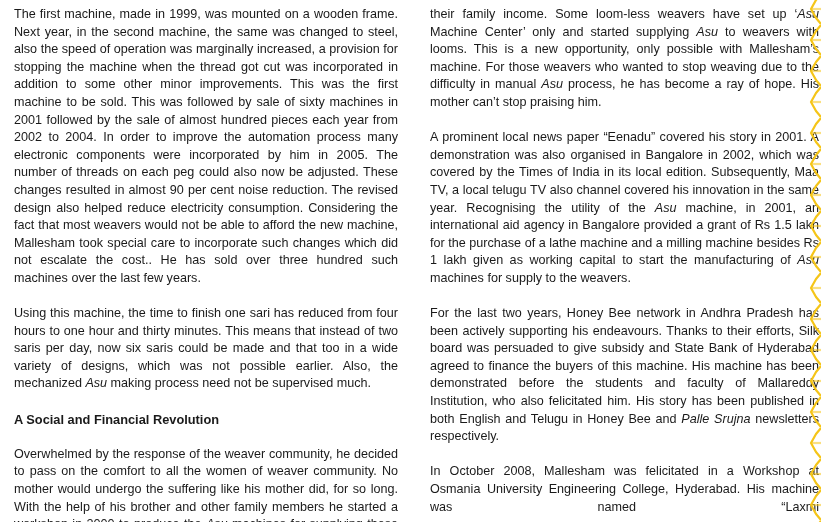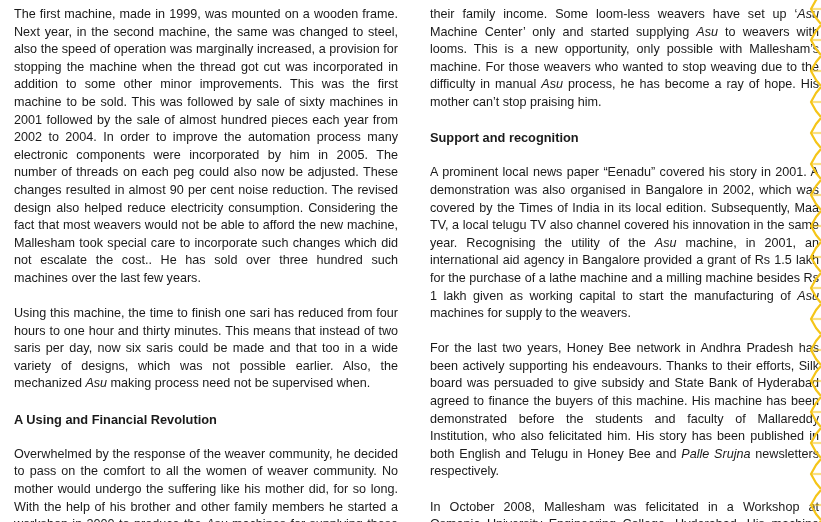--- a/index.html
+++ b/index.html
@@ -22,28 +22,27 @@
   em { }
   .honeycomb {
     position: absolute; right: 0; top: 0; width: 14px; height: 522px; pointer-events: none;
   }
 </style>
 </head>
 <body>
 
 <div class="col left">
   <p>The first machine, made in 1999, was mounted on a wooden frame. Next year, in the second machine, the same was changed to steel, also the speed of operation was marginally increased, a provision for stopping the machine when the thread got cut was incorporated in addition to some other minor improvements. This was the first machine to be sold. This was followed by sale of sixty machines in 2001 followed by the sale of almost hundred pieces each year from 2002 to 2004. In order to improve the automation process many electronic components were incorporated by him in 2005. The number of threads on each peg could also now be adjusted. These changes resulted in almost 90 per cent noise reduction. The revised design also helped reduce electricity consumption. Considering the fact that most weavers would not be able to afford the new machine, Mallesham took special care to incorporate such changes which did not escalate the cost.. He has sold over three hundred such machines over the last few years.</p>
-  <p><span>Using this machine, the time to finish one sari has reduced from four hours to one hour and thirty minutes. This means that instead of two saris per day, now six saris could be made and that too in a wide variety of designs, which was not possible earlier. Also, the mechanized </span><em>Asu</em><span> making process need not be supervised when.</span></p>
-  <h3>A Using and Financial Revolution</h3>
+  <p><span>Using this machine, the time to finish one sari has reduced from four hours to one hour and thirty minutes. This means that instead of two saris per day, now six saris could be made and that too in a wide variety of designs, which was not possible earlier. Also, the mechanized </span><em>Asu</em><span> making process need not be supervised much.</span></p>
+  <h3>A Social and Financial Revolution</h3>
   <p class="last-line-justify"><span>Overwhelmed by the response of the weaver community, he decided to pass on the comfort to all the women of weaver community. No mother would undergo the suffering like his mother did, for so long. With the help of his brother and other family members he started a workshop in 2000 to produce the </span><em>Asu</em><span> machines for supplying these to the weavers. He was now a contented man as his machine helped a wide cross section of weaver community involved in Pochampalli silk sari tradition. Employment, productivity and marketability have visibly increased. Separate work centers for only </span></p>
 </div>
 
 <div class="col right">
   <p><span>their family income. Some loom-less weavers have set up ‘</span><em>Asu</em><span> Machine Center’ only and started supplying </span><em>Asu</em><span> to weavers with looms. This is a new opportunity, only possible with Mallesham’s machine. For those weavers who wanted to stop weaving due to the difficulty in manual </span><em>Asu</em><span> process, he has become a ray of hope. His mother can’t stop praising him.</span></p>
-  <h3>Support and recognition</h3>
   <p><span>A prominent local news paper “Eenadu” covered his story in 2001. A demonstration was also organised in Bangalore in 2002, which was covered by the Times of India in its local edition. Subsequently, Maa TV, a local telugu TV also channel covered his innovation in the same year. Recognising the utility of the </span><em>Asu</em><span> machine, in 2001, an international aid agency in Bangalore provided a grant of Rs 1.5 lakh for the purchase of a lathe machine and a milling machine besides Rs 1 lakh given as working capital to start the manufacturing of </span><em>Asu</em><span> machines for supply to the weavers.</span></p>
   <p><span>For the last two years, Honey Bee network in Andhra Pradesh has been actively supporting his endeavours. Thanks to their efforts, Silk board was persuaded to give subsidy and State Bank of Hyderabad agreed to finance the buyers of this machine.  His machine has been demonstrated before the students and faculty of Mallareddy Institution, who also felicitated him. His story has been published in both English and Telugu in Honey Bee and </span><em>Palle Srujna</em><span> newsletters respectively.</span></p>
   <p class="last-line-justify"><span>In October 2008, Mallesham was felicitated in a Workshop at Osmania University Engineering College, Hyderabad. His machine was named “Laxmi </span></p>
 </div>
 
 <svg class="honeycomb" viewBox="0 0 14 522" preserveAspectRatio="none" xmlns="http://www.w3.org/2000/svg">
   <g id="hc" fill="none" stroke-width="2.2" stroke-linejoin="round" stroke="#f5c518">
       <path d="M14 -6 L9 0 L4 9 L9 18 L14 24"></path>
       <path d="M4 9 L14 9" opacity="0.55"></path>
       <path d="M14 25 L9 31 L4 40 L9 49 L14 55"></path>

